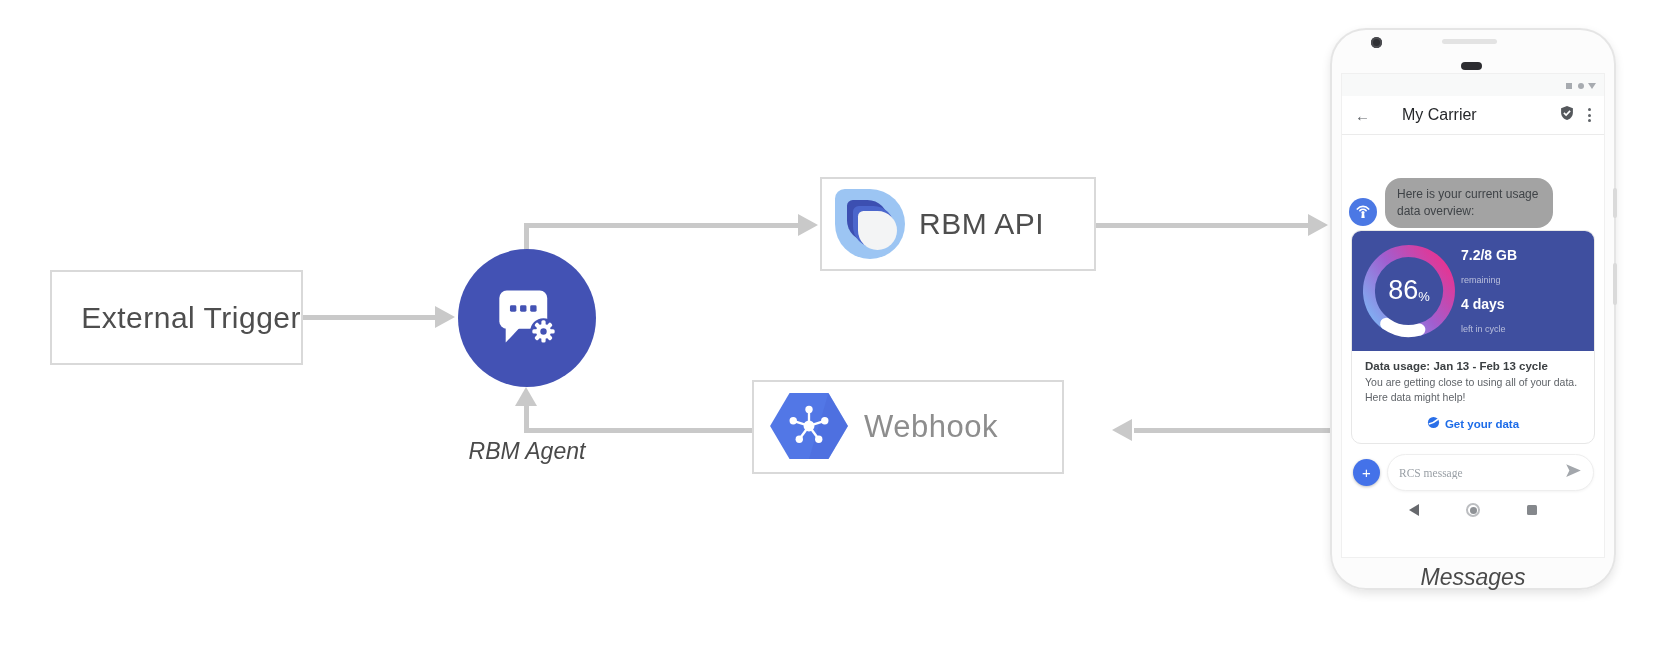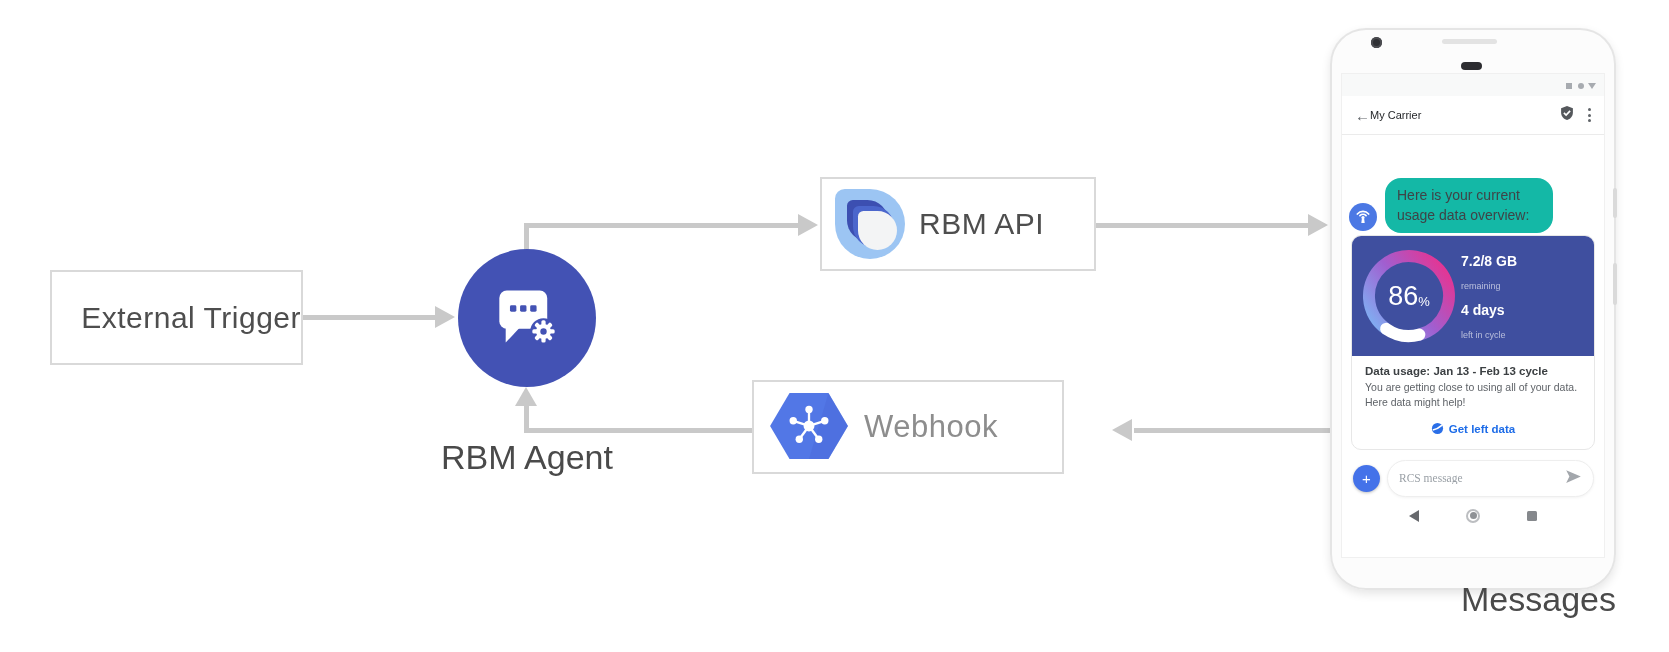--- a/index.html
+++ b/index.html
@@ -9,21 +9,21 @@
     font-family:"Liberation Sans", sans-serif; color:#4d4d4d;
   }
 
   
   .diag-box {
     position:absolute; background:#fff; border:2px solid #d9d9d9;
     display:flex; align-items:center; justify-content:flex-end;
   }
   .diag-label { font-size:30px; font-weight:300; color:#4e4e4e; letter-spacing:.5px; }
   .webhook-label { color:#8d8d8d; font-size:31px; }
-  .free-label { position:absolute; font-size:34px; font-weight:300; color:#4a4a4a; text-align:center; }
+  .free-label { position:absolute; font-size:23px; font-weight:300; color:#4a4a4a; text-align:center;font-style:italic; }
 
   
   .line { position:absolute; background:#c9c9c9; }
   .head-right { position:absolute; width:0; height:0; border-top:11px solid transparent; border-bottom:11px solid transparent; border-left:20px solid #c9c9c9; }
   .head-left  { position:absolute; width:0; height:0; border-top:11px solid transparent; border-bottom:11px solid transparent; border-right:20px solid #c9c9c9; }
   .head-up    { position:absolute; width:0; height:0; border-left:11px solid transparent; border-right:11px solid transparent; border-bottom:19px solid #c9c9c9; }
 
   
   .agent-circle {
     position:absolute; left:458px; top:249px; width:138px; height:138px;
@@ -57,31 +57,31 @@
     background:#fff; border:1px solid #f0f0f0; overflow:hidden;
   }
   .statusbar { height:22px; background:#f8f9f9; position:relative; }
   .statusbar .ic { position:absolute; top:9px; }
   .st-square { right:32px; width:6px; height:6px; background:#a7abb0; }
   .st-circle { right:20px; width:6px; height:6px; border-radius:50%; background:#a7abb0; }
   .st-tri { right:8px; width:0; height:0; border-left:4px solid transparent; border-right:4px solid transparent; border-top:6px solid #a7abb0; }
 
   .appbar { height:39px; border-bottom:1px solid #ebebeb; display:flex; align-items:center; padding:0 13px; background:#fff; }
   .back-glyph { font-size:15px; color:#5f6368; }
-  .appbar-title { margin-left:0; font-size:11px; color:#26282b; }
+  .appbar-title { margin-left:32px; font-size:16px; color:#26282b; }
   .appbar-spacer { flex:1; }
   .menu-dots { margin-left:13px; display:flex; flex-direction:column; gap:2.5px; }
   .menu-dots i { width:3px; height:3px; border-radius:50%; background:#5f6368; }
 
   .chat { padding-top:43px; }
   .msg-row { display:flex; align-items:flex-end; padding-left:7px; }
   .avatar { width:28px; height:28px; border-radius:50%; background:#4b78e4; flex:0 0 28px; display:flex; align-items:center; justify-content:center; margin-bottom:2px; }
   .bubble {
-    margin-left:8px; background:#14b8a6; border-radius:16px; padding:8px 12px;
-    width:168px; font-size:14px; line-height:1.4; color:#3f4347;
+    margin-left:8px; background:#a3a3a3; border-radius:16px; padding:8px 12px;
+    width:168px; font-size:12px; line-height:1.4; color:#3f4347;
   }
 
   .card { margin:2px 0 0 9px; width:244px; border:1px solid #e7e7e7; border-radius:10px; overflow:hidden; background:#fff; }
   .card-top { height:120px; background:#3f4f9f; display:flex; align-items:center; }
   .gauge-wrap { position:relative; width:104px; height:104px; margin-left:5px; flex:0 0 104px; }
   .gauge-center { position:absolute; inset:0; display:flex; align-items:center; justify-content:center; color:#fff; }
   .pct-num { font-size:27px; font-weight:300; }
   .pct-sym { font-size:13px; margin-top:11px; }
   .card-stats { flex:1; color:#fff; padding-right:6px; }
   .stat-big { font-size:14px; font-weight:bold; }
@@ -98,21 +98,21 @@
   .pill { flex:1; margin-left:7px; height:37px; border:1.5px solid #eeeeee; border-radius:19px; background:#fff; box-shadow:0 1px 3px rgba(0,0,0,.05); display:flex; align-items:center; padding:0 11px; }
   .pill input { flex:1; border:0; outline:0; background:transparent; font-size:11.5px; color:#3c4043; font-family:Liberation Serif, serif; min-width:0; }
   .pill input::placeholder { color:#9aa0a6; }
 
   .navbar { margin-top:12px; display:flex; align-items:center; justify-content:center; gap:47px; }
   .nav-back { width:0; height:0; border-top:6.5px solid transparent; border-bottom:6.5px solid transparent; border-right:10px solid #67696d; }
   .nav-home { width:14px; height:14px; border-radius:50%; border:2px solid #bcbec1; display:flex; align-items:center; justify-content:center; }
   .nav-home i { width:7px; height:7px; border-radius:50%; background:#8f9296; }
   .nav-recents { width:10px; height:10px; background:#85888c; border-radius:1.5px; }
 
-  .phone-caption { left:1330px; top:580px; width:286px;text-align:right; }
+  .phone-caption { left:1330px; top:564px; width:286px; }
 </style>
 </head>
 <body>
 
 <div class="diag-box" style="left:50px; top:270px; width:253px; height:95px;">
   <span class="diag-label">External Trigger</span>
 </div>
 
 <div class="line" style="left:303px; top:315px; width:132px; height:5px;"></div>
 <div class="head-right" style="left:435px; top:306px;"></div>
@@ -268,21 +268,21 @@
             <div>You are getting close to using all of your data.</div>
             <div>Here data might help!</div>
           </div>
           <div class="card-action">
             <span>
               <svg width="13" height="13" viewBox="0 0 14 14">
                 <circle cx="7" cy="7" r="6" fill="#2a6fe8"></circle>
                 <path d="M2 8.6 C5.5 8 9 6 12 3.4" fill="none" stroke="#ffffff" stroke-width="1.8"></path>
               </svg>
             </span>
-            <span>Get left data</span>
+            <span>Get your data</span>
           </div>
         </div>
       </div>
 
       <div class="compose">
         <div class="plus-btn">+</div>
         <div class="pill">
           <input type="text" placeholder="RCS message" style="">
           <span>
             <svg width="17" height="15" viewBox="0 0 18 16">

